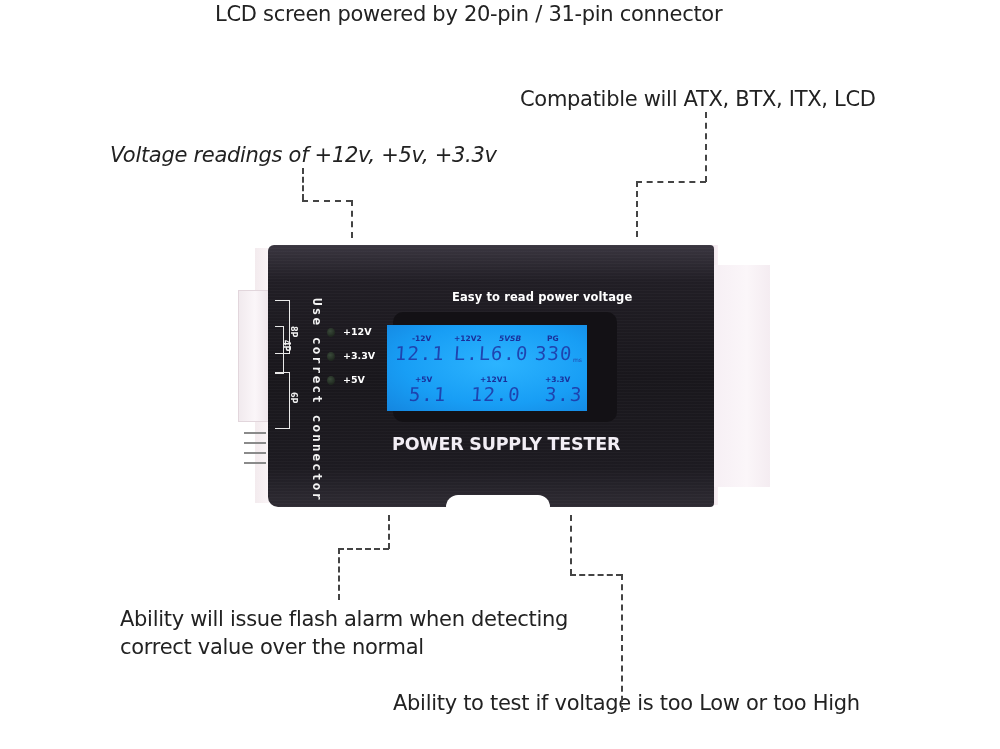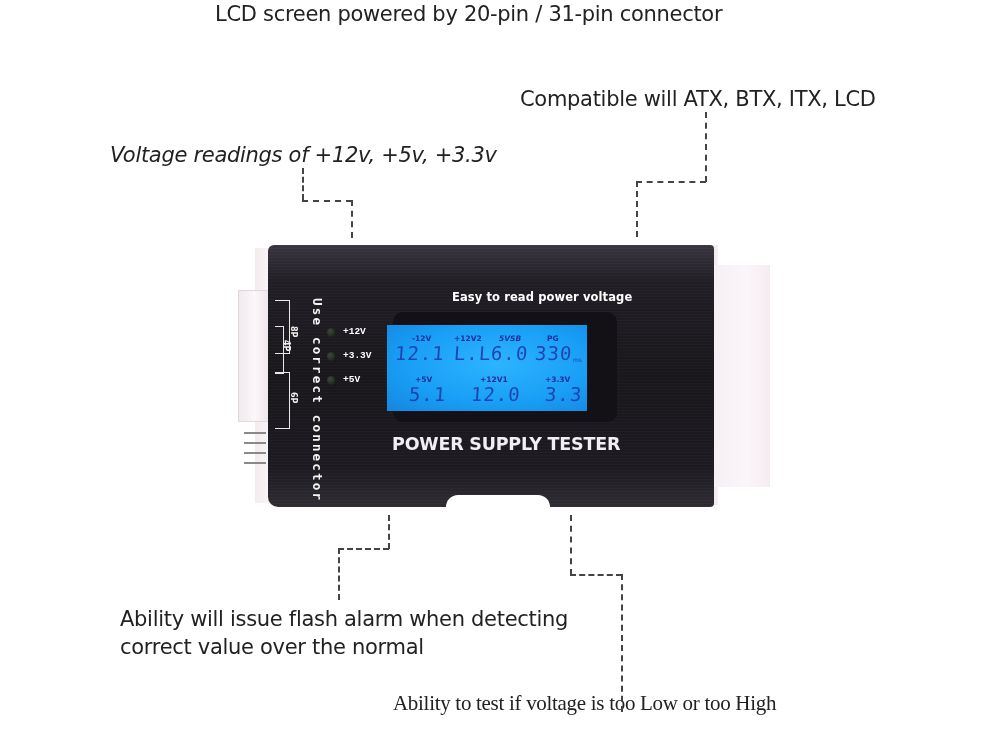--- a/index.html
+++ b/index.html
@@ -47,21 +47,21 @@
       position:absolute; left:446px; top:495px; width:104px; height:20px;
       background:#fff; border-radius:12px 12px 0 0;
     }
     .side-text {
       position:absolute; left:305px; top:298px; width:20px;
       writing-mode:vertical-rl; color:#f4f4f4; font-size:12.5px; font-weight:bold;
       letter-spacing:2.2px; font-family:"DejaVu Sans Mono", monospace;
     }
     .bracket { position:absolute; border:1.5px solid #e9e9e9; border-left:none; }
     .bracket-label { position:absolute; color:#eee; font-size:8px; font-weight:bold; writing-mode:vertical-rl; }
-    .led-row { position:absolute; left:327px; display:flex; align-items:flex-end; gap:8px;font-family:Liberation Mono, monospace; }
+    .led-row { position:absolute; left:327px; display:flex; align-items:flex-end; gap:8px; }
     .led { width:8px; height:9px; border-radius:50%; background:radial-gradient(circle at 40% 35%,#3a4a3a,#141a14); }
     .led-label { color:#fff; font-size:9.5px; font-weight:bold; }
     .easy {
       position:absolute; left:420px; top:290px; color:#fff; font-size:11.5px; font-weight:bold;
       letter-spacing:0.1px;
       margin-left:32px;
     }
     .lcd-frame {
       position:absolute; left:393px; top:312px; width:224px; height:110px;
       background:#131115; border-radius:10px;
@@ -82,21 +82,21 @@
     }
   </style>
 </head>
 <body>
 
 <div class="caption" style="left:215px; top:2px;">LCD screen powered by 20-pin / 31-pin connector</div>
 <div class="caption" style="left:520px; top:87px;">Compatible will ATX, BTX, ITX, LCD</div>
 <div class="caption" style="left:110px; top:143px;font-style:italic;">Voltage readings of +12v, +5v, +3.3v</div>
 <div class="caption" style="left:120px; top:607px;">Ability will issue flash alarm when detecting</div>
 <div class="caption" style="left:120px; top:635px;">correct value over the normal</div>
-<div class="caption" style="left:393px; top:691px;font-family:Liberation Serif, serif;">Ability to test if voltage is too Low or too High</div>
+<div class="caption" style="left:393px; top:691px;">Ability to test if voltage is too Low or too High</div>
 
 <div>
   <div class="dash-v" style="left:302px; top:168px; height:32px;"></div>
   <div class="dash-h" style="left:302px; top:200px; width:50px;"></div>
   <div class="dash-v" style="left:351px; top:200px; height:38px;"></div>
 </div>
 <div>
   <div class="dash-v" style="left:705px; top:112px; height:70px;"></div>
   <div class="dash-h" style="left:636px; top:181px; width:70px;"></div>
   <div class="dash-v" style="left:636px; top:181px; height:56px;"></div>

